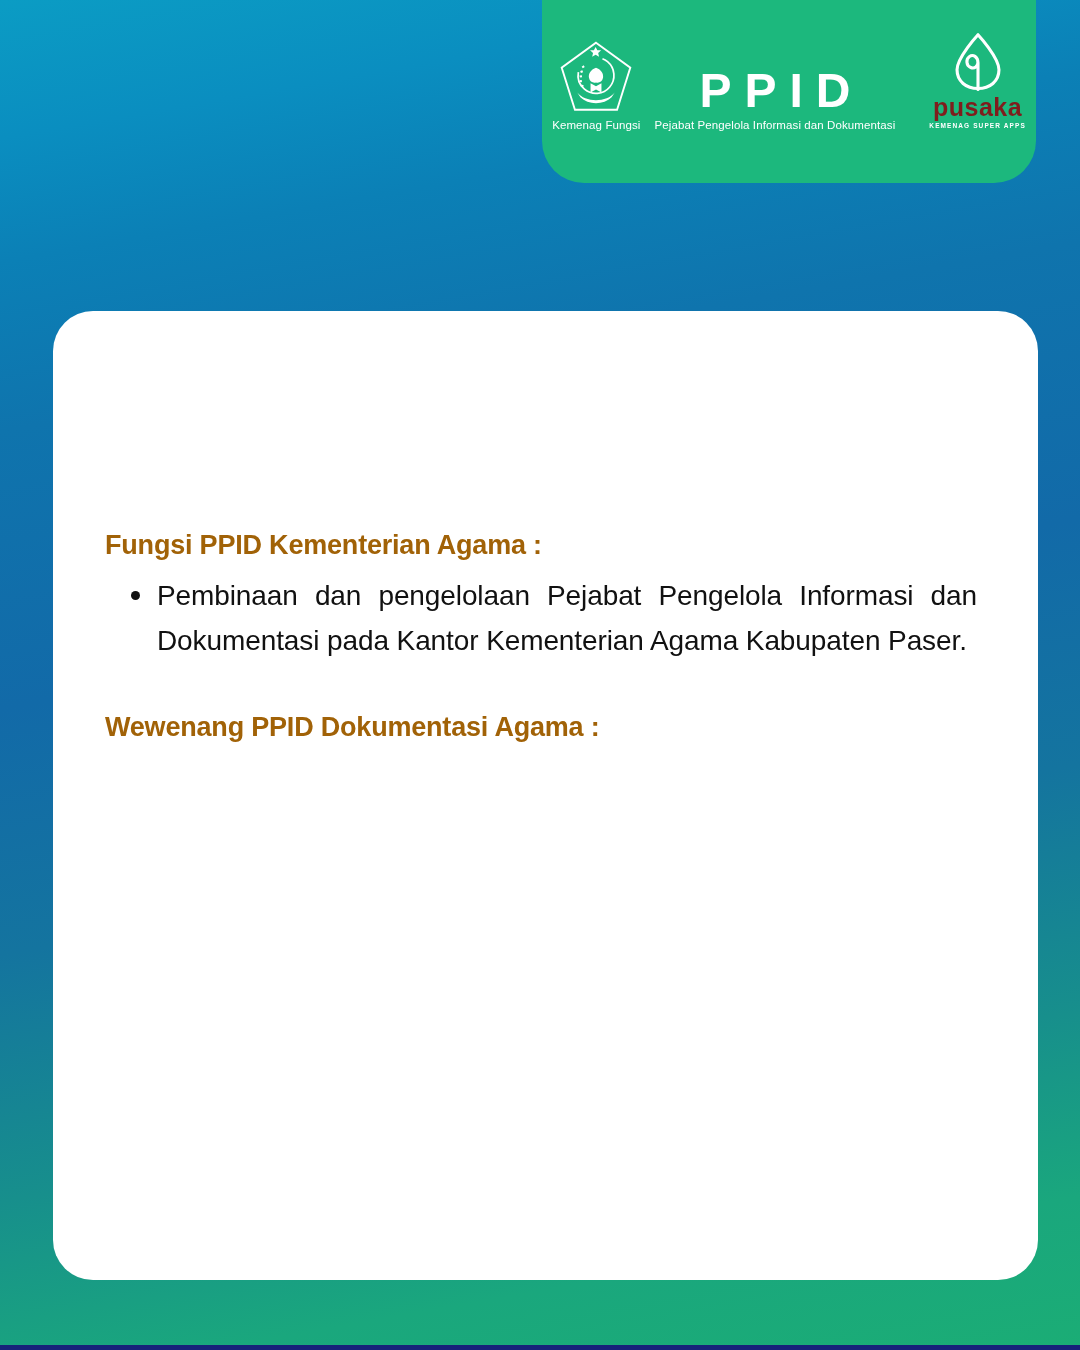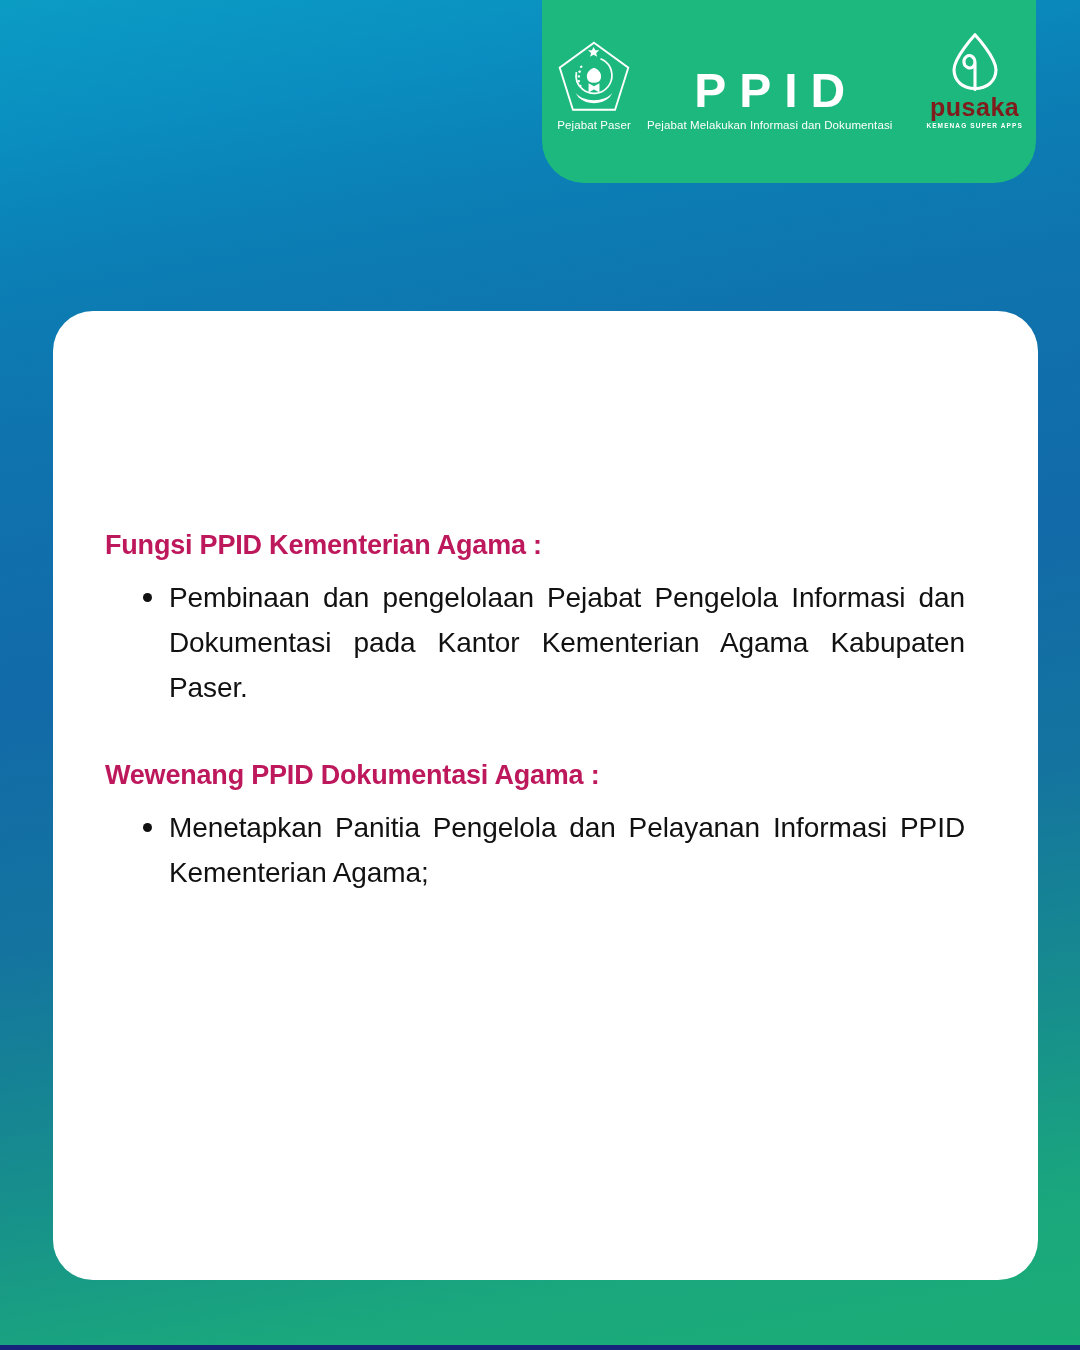--- a/index.html
+++ b/index.html
@@ -153,40 +153,40 @@
   .section {
     margin-bottom: 0;
   }
   .section + .section {
     margin-top: 48px;
   }
 
   .section-title {
     font-size: 27px;
     font-weight: 700;
-    color: #be185d;
+    color: #a16207;
     letter-spacing: -0.2px;
     margin: 0 0 10px 0;
     line-height: 1.25;
   }
 
   ul.bullets {
     list-style: none;
     margin: 0;
     padding: 0;
   }
   ul.bullets li {
     position: relative;
     padding-left: 52px;
     font-size: 28px;
     color: #111111;
     line-height: 1.62;
     text-align: justify;
     text-justify: inter-word;
-    margin: 12px;
+    margin: 0;
     font-weight: 400;
     letter-spacing: -0.1px;
   }
   ul.bullets li::before {
     content: "";
     position: absolute;
     left: 26px;
     top: 18px;
     width: 9px;
     height: 9px;
@@ -211,26 +211,26 @@
           <path d="M43 58 L50 62 L57 58 L57 70 L50 66 L43 70 Z" fill="#ffffff"></path>
           <path d="M26 70 C36 83 64 83 74 70 L70 76 C60 86 40 86 30 76 Z" fill="#ffffff"></path>
           <g fill="#ffffff">
             <rect x="32" y="36" width="3" height="2.6" transform="rotate(-35 33 37)"></rect>
             <rect x="30" y="42" width="3" height="2.6" transform="rotate(-20 31 43)"></rect>
             <rect x="29" y="48" width="3" height="2.6" transform="rotate(-8 30 49)"></rect>
             <rect x="29" y="54" width="3" height="2.6" transform="rotate(4 30 55)"></rect>
             <rect x="31" y="60" width="3" height="2.6" transform="rotate(16 32 61)"></rect>
           </g>
         </svg>
-        <div class="kemenag-caption">Pejabat Paser</div>
+        <div class="kemenag-caption">Kemenag Fungsi</div>
       </div>
 
       <div class="ppid-block">
         <div class="ppid-word">PPID</div>
-        <div class="ppid-caption">Pejabat Melakukan Informasi dan Dokumentasi</div>
+        <div class="ppid-caption">Pejabat Pengelola Informasi dan Dokumentasi</div>
       </div>
 
       <div class="pusaka-block">
         <svg class="pusaka-mark" viewBox="0 0 60 68">
           <path d="M30 3 C30 3 7 28 7 41.5 C7 54 17 62 30 62 C43 62 53 54 53 41.5 C53 28 30 3 30 3 Z" fill="none" stroke="#ffffff" stroke-width="3.4" stroke-linejoin="round"></path>
           <path d="M30 63 L30 34 C30 27 24.5 24 20.5 27 C16.5 30 17 37 22 39 C26 40.6 30 38 30 33" fill="none" stroke="#ffffff" stroke-width="3.4" stroke-linecap="round"></path>
         </svg>
         <div class="pusaka-word">pusaka</div>
         <div class="pusaka-sub">KEMENAG SUPER APPS</div>
       </div>
@@ -242,20 +242,19 @@
     <div class="content-inner" id="sections-root">
         <div class="section">
           <div class="section-title">Fungsi PPID Kementerian Agama :</div>
           <ul class="bullets">
             <li>Pembinaan dan pengelolaan Pejabat Pengelola Informasi dan Dokumentasi pada Kantor Kementerian Agama Kabupaten Paser.</li>
           </ul>
         </div>
         <div class="section">
           <div class="section-title">Wewenang PPID Dokumentasi Agama :</div>
           <ul class="bullets">
-            <li>Menetapkan Panitia Pengelola dan Pelayanan Informasi PPID Kementerian Agama;</li>
           </ul>
         </div>
       </div>
   </div>
 
   <div class="bottom-strip"></div>
 </div>
 
 </body></html>

